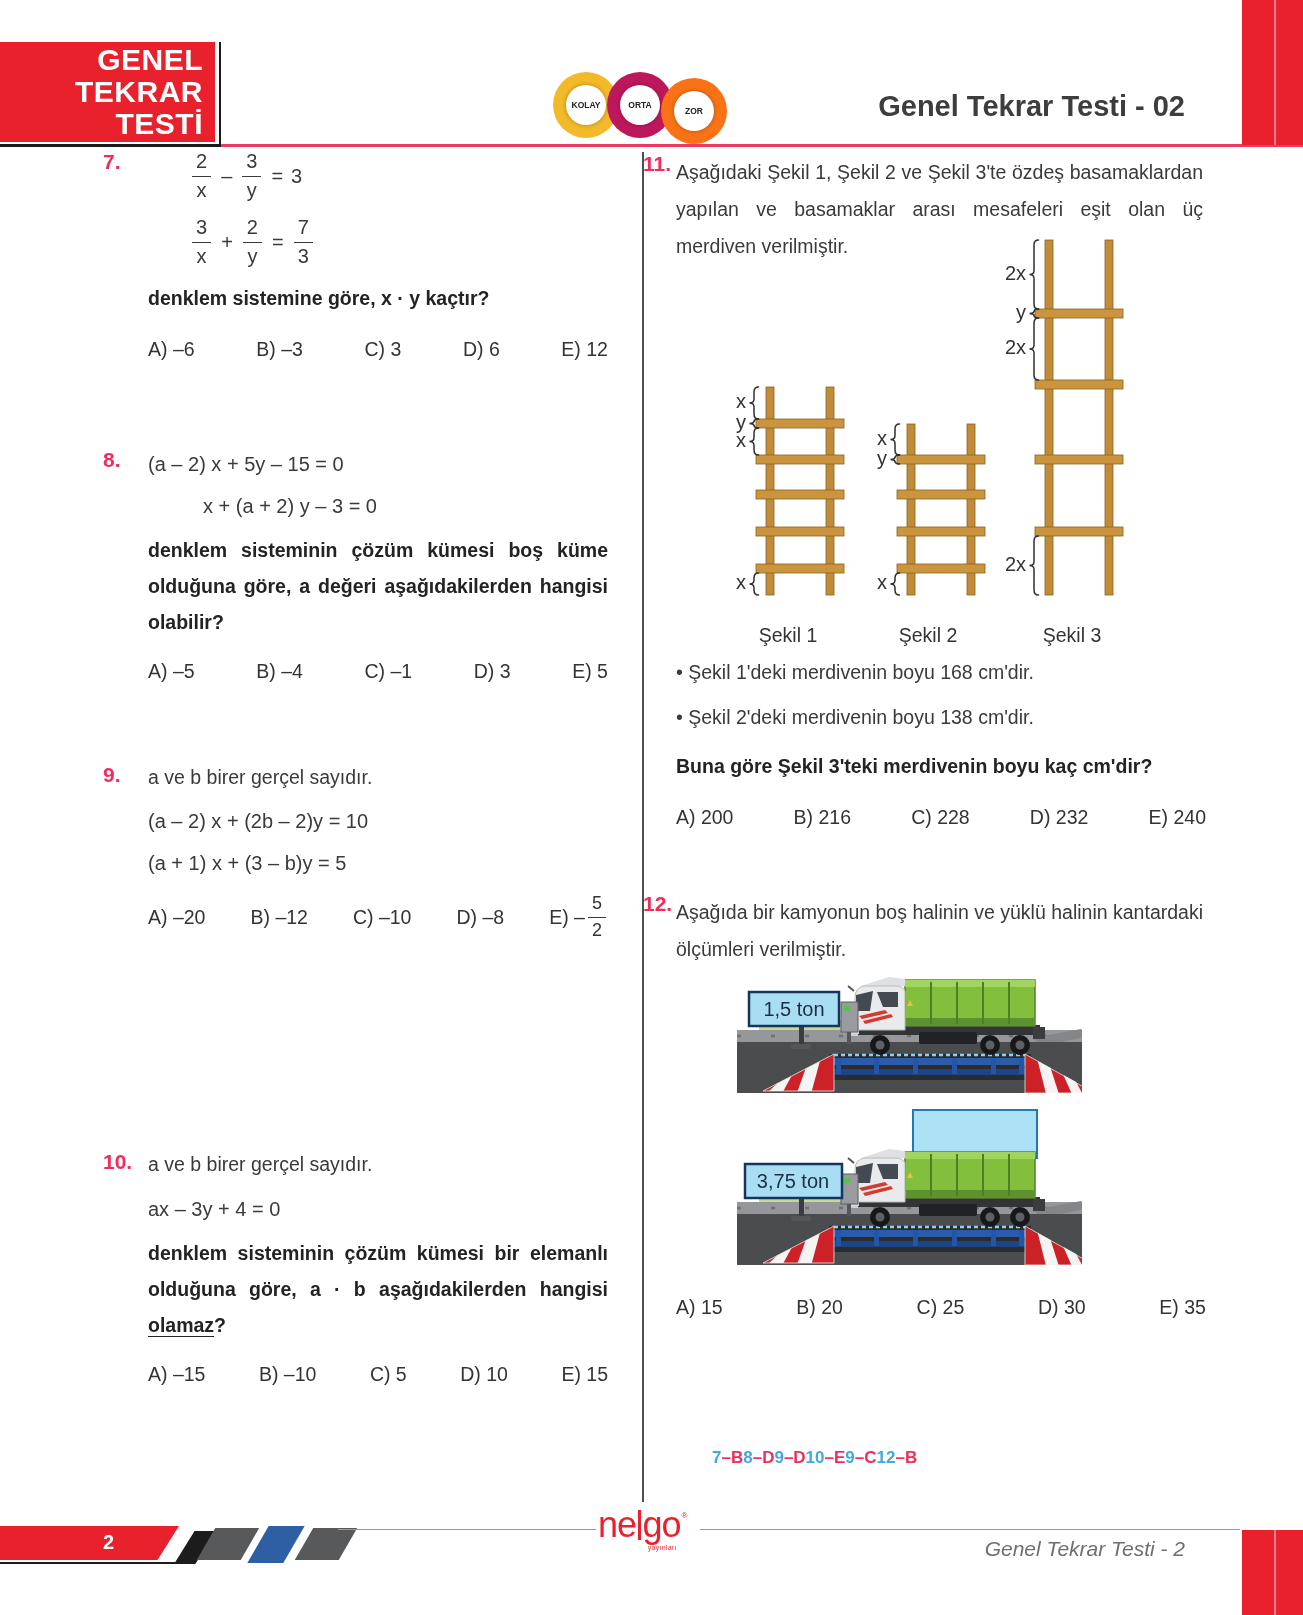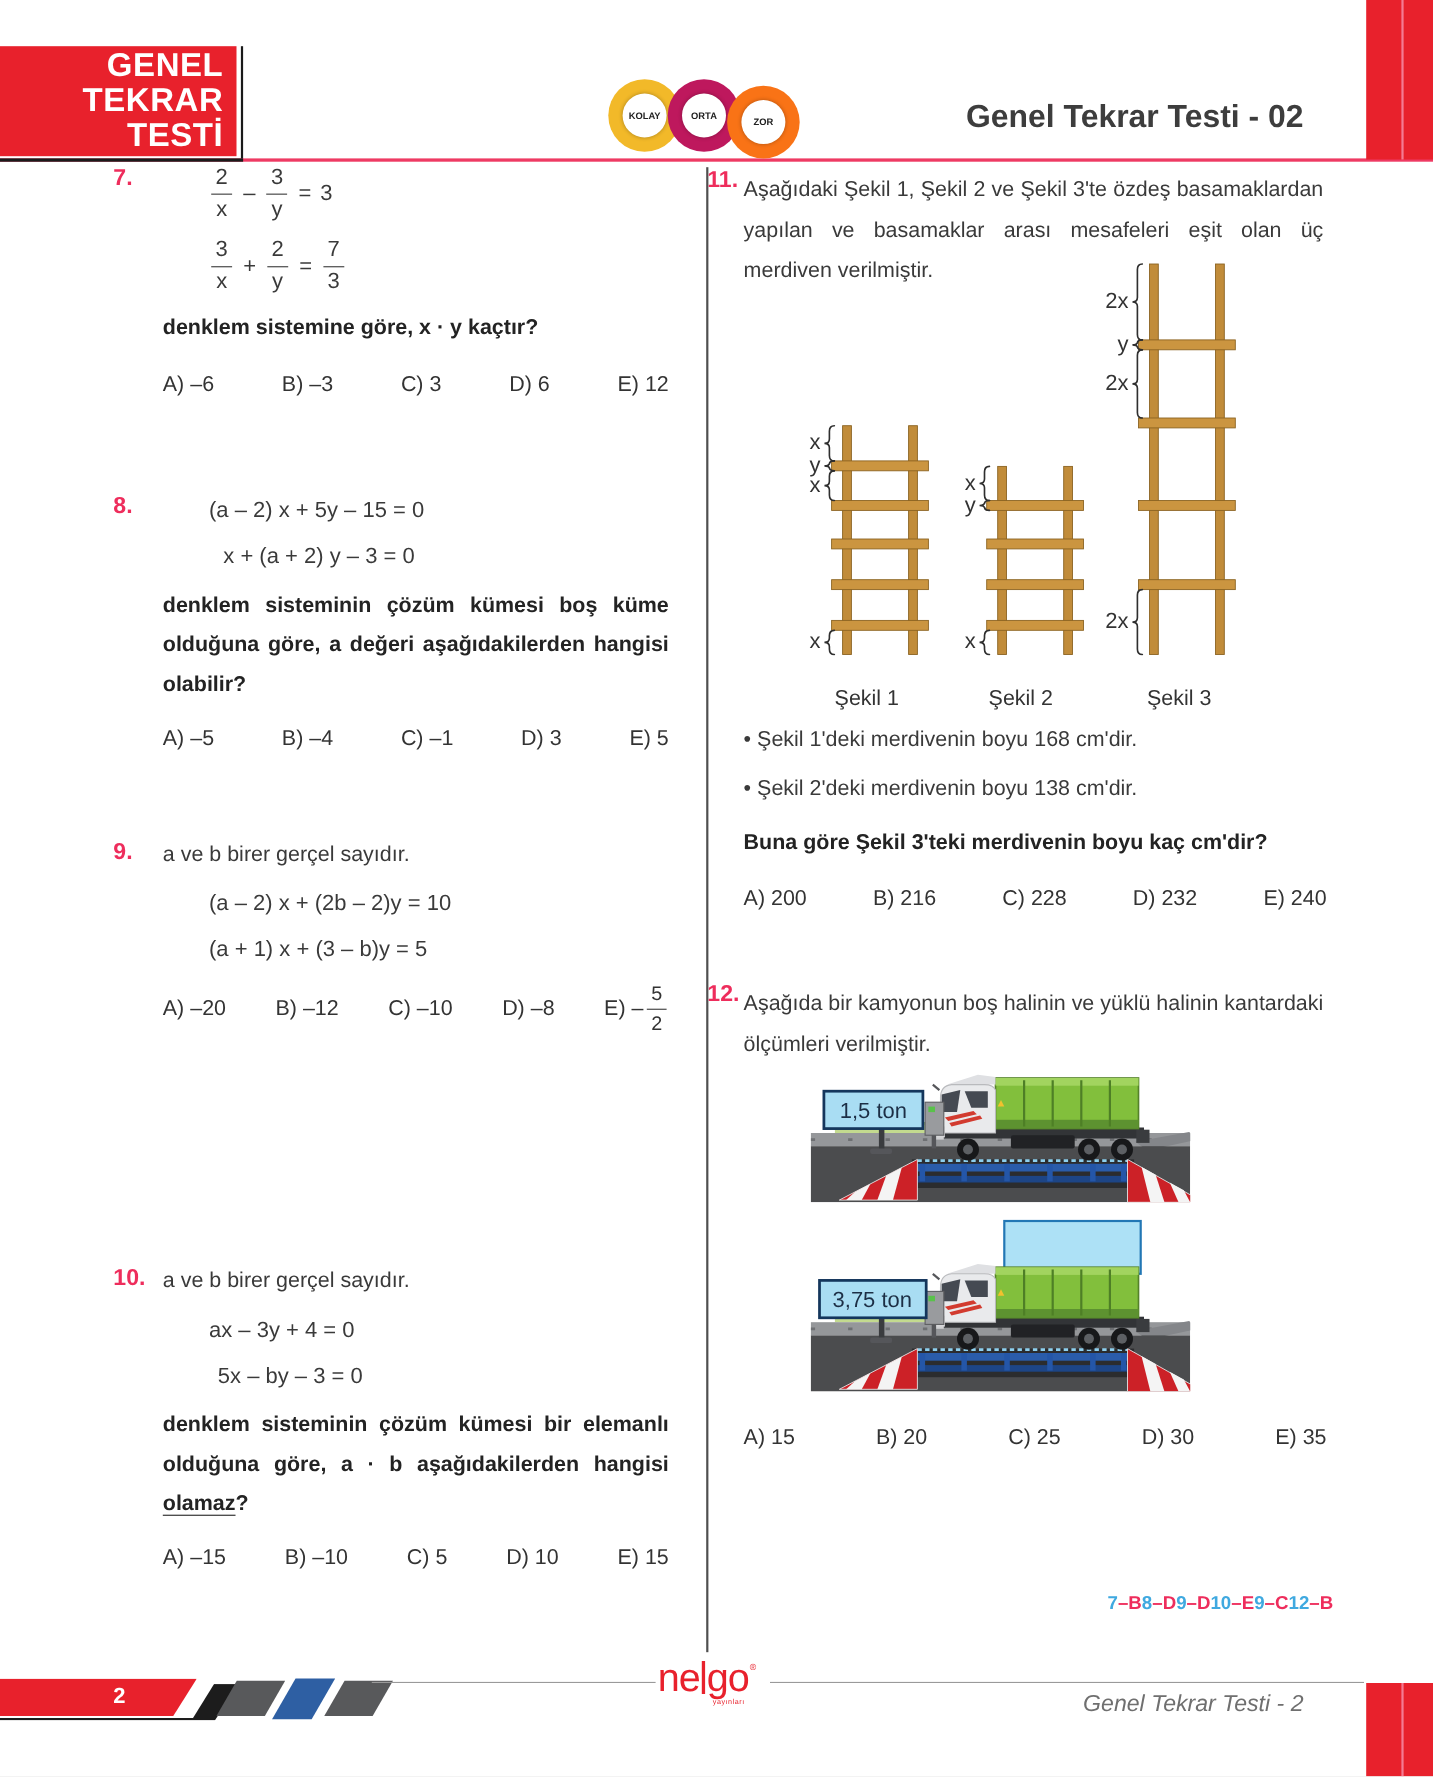--- a/index.html
+++ b/index.html
@@ -20,40 +20,40 @@
   .badge{position:absolute;width:66px;height:66px;border-radius:50%;display:flex;align-items:center;justify-content:center;}
   .badge-label{width:40px;height:40px;border-radius:50%;background:#fff;display:flex;align-items:center;
                justify-content:center;font-size:8.5px;font-weight:bold;color:#222;box-shadow:0 0 4px rgba(0,0,0,.3);}
   .header-title{position:absolute;right:118px;top:90px;font-size:29px;font-weight:bold;color:#3d3d3d;}
   .col-divider{position:absolute;left:642px;top:152px;width:1.5px;height:1350px;background:#4f4f4f;}
   
   .q{position:absolute;}
   .qnum{position:absolute;left:0;top:0;color:#ee2d5c;font-weight:bold;font-size:21px;}
   .qbody{margin-left:45px;}
   .intro{font-size:19.5px;color:#3a3a3a;line-height:24px;margin:2px 0 0 0;}
-  .eq{font-size:20px;color:#3a3a3a;margin-left:42px;line-height:24px;}
+  .eq{font-size:20px;color:#3a3a3a;line-height:24px;}
   .prompt{font-weight:bold;color:#232323;font-size:19.5px;line-height:36px;text-align:justify;}
   .opts{display:flex;justify-content:space-between;font-size:19.5px;color:#333;}
   .ul{text-decoration:underline;text-underline-offset:4px;}
   .mrow{display:flex;align-items:center;font-size:20px;color:#3a3a3a;margin-left:42px;}
   .frac{display:inline-flex;flex-direction:column;align-items:center;margin:0 2px;}
   .frac .fn{border-bottom:1.7px solid #3a3a3a;padding:0 4px 3px;}
   .frac .fd{padding-top:2px;}
   .mop{margin:0 8px;}
   .opt-frac{display:inline-flex;align-items:center;}
   .opt-frac .frac{font-size:18px;margin-left:3px;}
   .bullet{font-size:19.5px;color:#3a3a3a;line-height:24px;margin-bottom:21px;}
   
   .fig11{position:absolute;left:690px;top:232px;width:540px;height:430px;}
   .fig11 svg text{font-size:20px;fill:#333;font-family:"Liberation Sans",sans-serif;}
   .fig-cap{position:absolute;top:392px;transform:translateX(-50%);font-size:19.5px;color:#333;white-space:nowrap;}
   .scene{position:absolute;left:737px;}
   .scene svg text{font-family:"Liberation Sans",sans-serif;}
   
-  .ak-row{position:absolute;left:712px;top:1448px;width:500px;display:flex;justify-content:flex-end;
+  .ak-row{position:absolute;left:712px;top:1448px;width:500px;display:flex;justify-content:flex-start;
           font-size:17px;font-weight:bold;}
   .ak-n{color:#3fa9e0;}
   .ak-a{color:#ee2d5c;}
   .f-black{position:absolute;left:0;top:1531px;width:217px;height:33px;background:#1c1c1c;
            clip-path:polygon(0 0,100% 0,90% 100%,0 100%);}
   .f-white{position:absolute;left:0;top:1527px;width:197px;height:35px;background:#fff;
            clip-path:polygon(0 0,100% 0,89% 100%,0 100%);}
   .f-red{position:absolute;left:0;top:1526px;width:179px;height:34px;background:#e8212c;
          clip-path:polygon(0 0,100% 0,88% 100%,0 100%);}
   .f-page{position:absolute;left:103px;top:1531px;color:#fff;font-weight:bold;font-size:20px;z-index:3;}
@@ -180,21 +180,20 @@
         </span>
       </div>
     </div>
   </div>
 
   <div class="q" style="left:103px;top:1150px;width:505px;">
     <span class="qnum">10.</span>
     <div class="qbody">
       <div class="intro">a ve b birer gerçel sayıdır.</div>
       <div class="eq" style="margin-top:21px;">ax – 3y + 4 = 0</div>
-      <div class="eq" style="margin-top:18px;margin-left:50px;">5x – by – 3 = 0</div>
       <div class="prompt" style="margin-top:14px;"><span>denklem sisteminin çözüm kümesi bir elemanlı olduğuna göre, a · b aşağıdakilerden hangisi </span><span class="ul">olamaz</span><span>?</span></div>
       <div class="opts" style="margin-top:20px;">
         <span>A) –15</span>
         <span>B) –10</span>
         <span>C) 5</span>
         <span>D) 10</span>
         <span>E) 15</span>
       </div>
     </div>
   </div>

